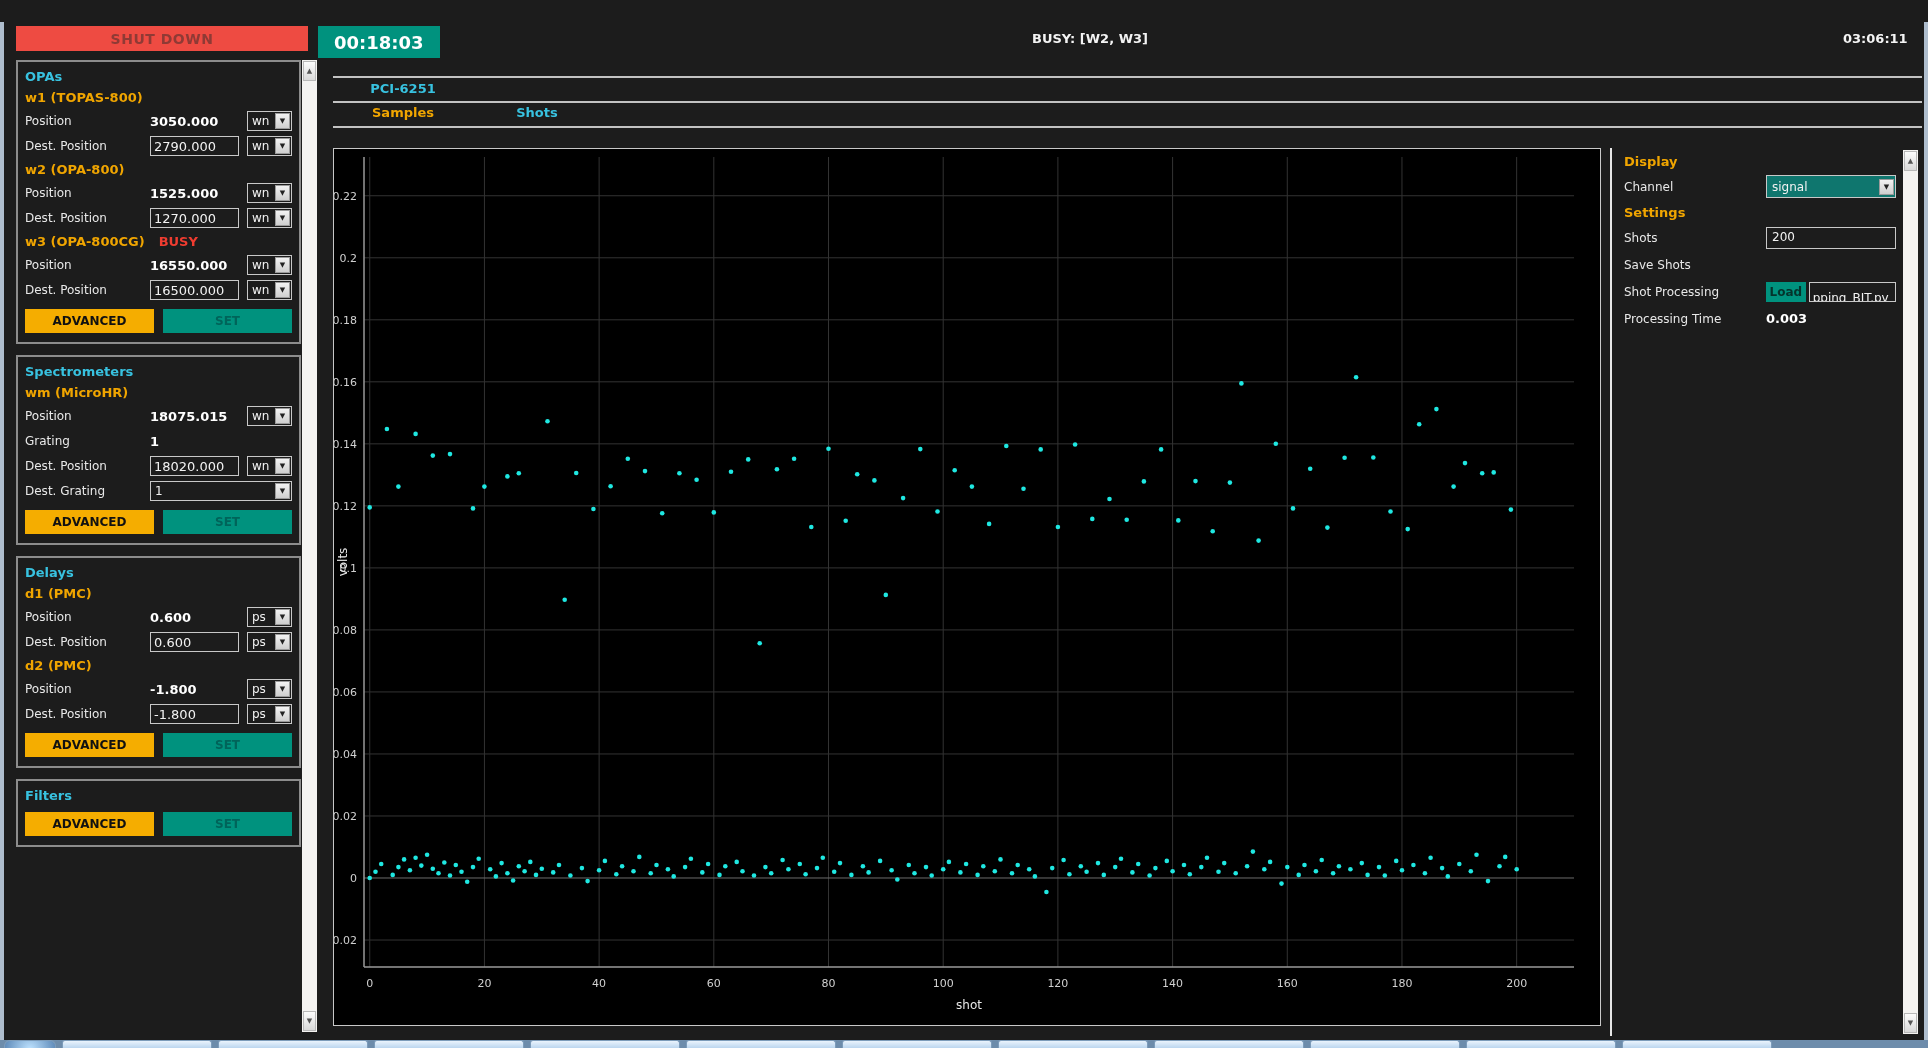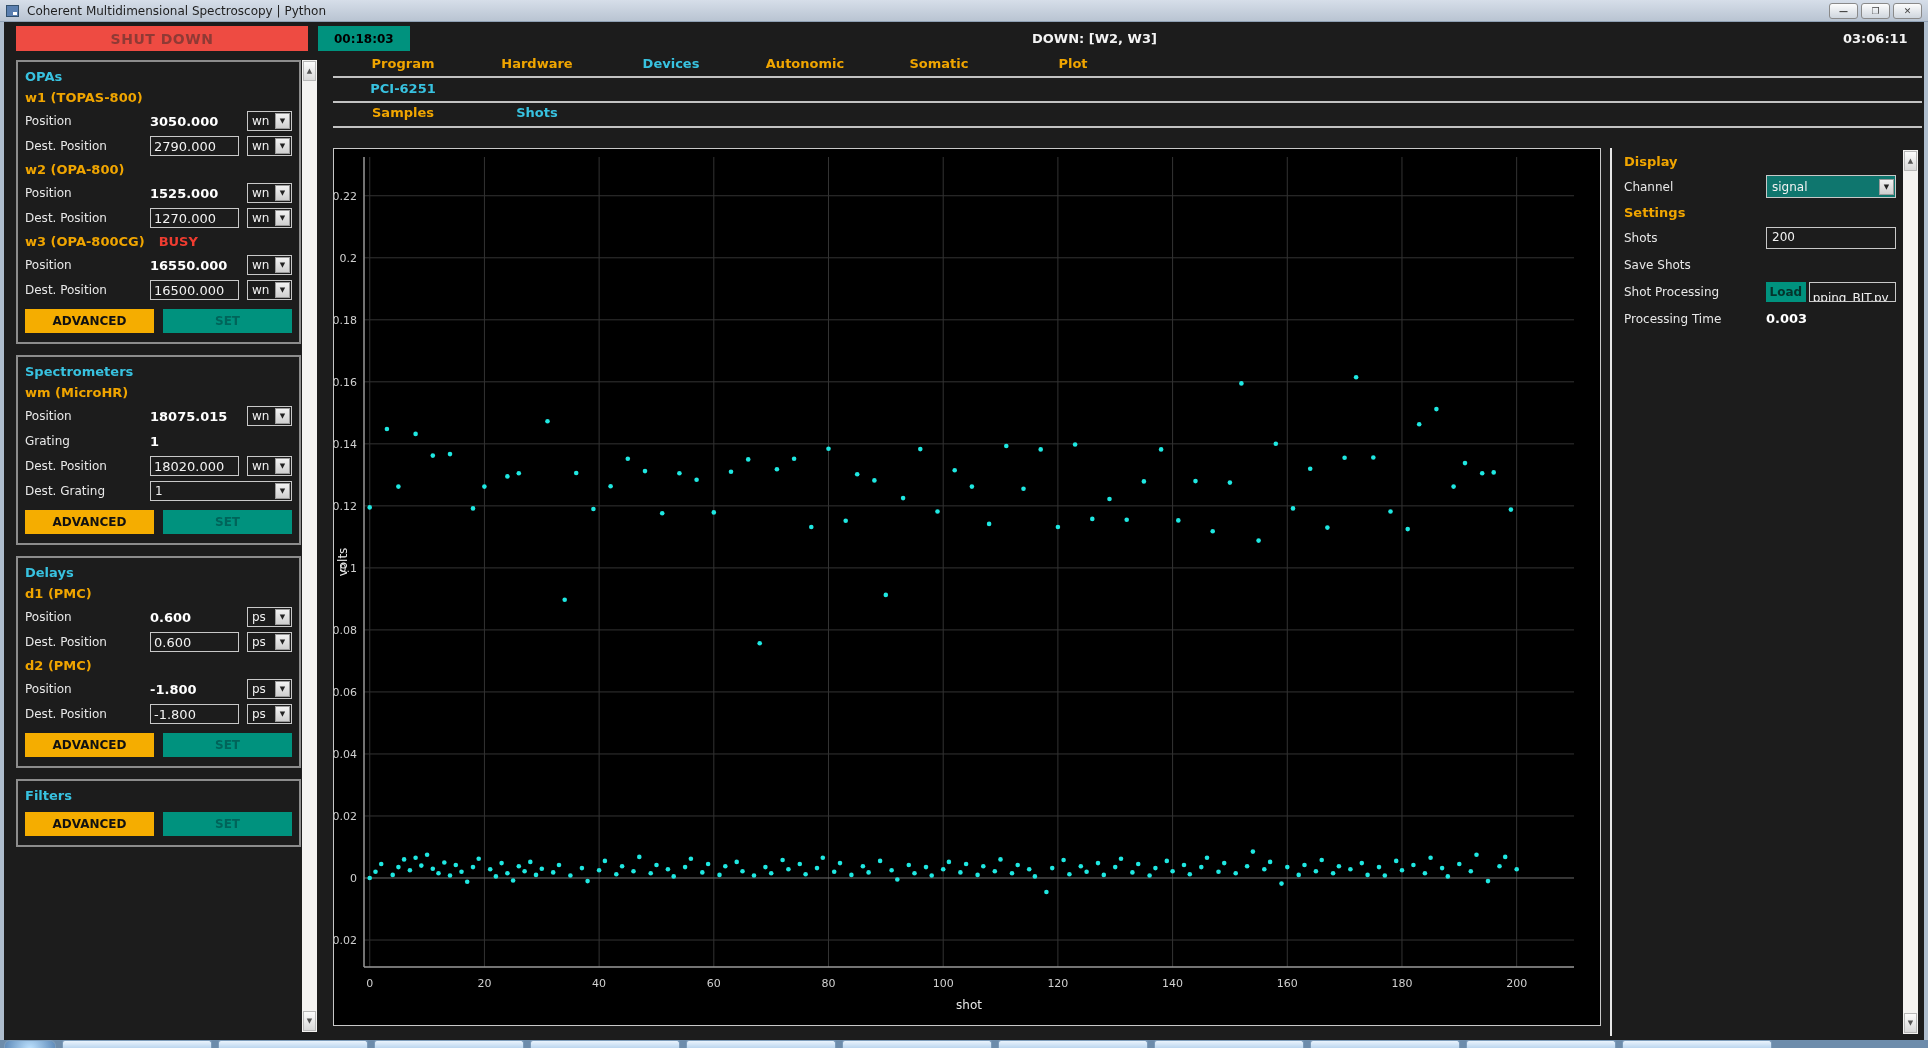--- a/index.html
+++ b/index.html
@@ -26,22 +26,22 @@
   .taskbar { position:absolute; left:0; bottom:0; width:1928px; height:8px;
     background:#6d8cab; display:flex; gap:6px; padding-left:4px; }
   .taskbtn { width:150px; height:8px; background:linear-gradient(#eaf4fd,#bcd6ef);
     border:1px solid #7d9cba; border-bottom:none; border-radius:3px 3px 0 0; }
   .taskbtn.orb { width:52px; background:radial-gradient(circle at 50% 120%, #bfe3ff, #5d89b8); border-radius:6px 6px 0 0;}
 
   
   .btn-shutdown { position:absolute; left:16px; top:26px; width:292px; height:25px;
     background:#ee4b42; color:#8f3a35; font-weight:bold; font-size:14px;
     display:flex; align-items:center; justify-content:center; letter-spacing:0.5px; }
-  .timerbox { position:absolute; left:318px; top:26px; height:25px; padding:0 16px;
-    background:#00927e; color:#000000; font-weight:bold; font-size:12px;
+  .timerbox { position:absolute; left:318px; top:26px; height:32px; padding:0 16px;
+    background:#00927e; color:#ffffff; font-weight:bold; font-size:18px;
     display:flex; align-items:center; }
   .scanlabel { position:absolute; left:1032px; top:31px; color:#f4f4f4;
     font-weight:bold; font-size:13px; }
   .clock { position:absolute; left:1843px; top:31px; color:#f4f4f4;
     font-weight:bold; font-size:13px; }
 
   
   .tabrow { position:absolute; display:flex; }
   .tabcell { width:134px; text-align:center; font-weight:bold; font-size:13px; }
   .tab-amber { color:#f0a500; } .tab-cyan { color:#38c2e0; }
@@ -108,45 +108,28 @@
     white-space:nowrap; margin-left:3px; }
   .rval { width:130px; color:#fff; font-weight:bold; font-size:13px; }
   .tick { font-size:11px; fill:#d0d0d0; }
   .axlabel { font-size:12px; fill:#e8e8e8; }
 </style>
 </head>
 <body>
 
 <div class="app">
 
-  <div class="titlebar">
-    <div class="appicon"></div>
-    <div class="title">Coherent Multidimensional Spectroscopy | Python</div>
-    <div class="winbtns">
-      <div class="winbtn">—</div>
-      <div class="winbtn">❐</div>
-      <div class="winbtn">✕</div>
-    </div>
-  </div>
   <div class="edge left"></div>
   <div class="edge right"></div>
 
   <div class="btn-shutdown">SHUT DOWN</div>
   <div class="timerbox">00:18:03</div>
-  <div class="scanlabel">DOWN: [W2, W3]</div>
+  <div class="scanlabel">BUSY: [W2, W3]</div>
   <div class="clock">03:06:11</div>
 
-  <div class="tabrow" style="left:336px; top:56px;">
-    <div class="tabcell tab-amber">Program</div>
-    <div class="tabcell tab-amber">Hardware</div>
-    <div class="tabcell tab-cyan">Devices</div>
-    <div class="tabcell tab-amber">Autonomic</div>
-    <div class="tabcell tab-amber">Somatic</div>
-    <div class="tabcell tab-amber">Plot</div>
-  </div>
   <div class="hline" style="top:76px;"></div>
 
   <div class="tabrow" style="left:336px; top:81px;">
     <div class="tabcell tab-cyan">PCI-6251</div>
   </div>
   <div class="hline" style="top:101px;"></div>
 
   <div class="tabrow" style="left:336px; top:105px;">
     <div class="tabcell tab-amber">Samples</div>
     <div class="tabcell tab-cyan">Shots</div>

